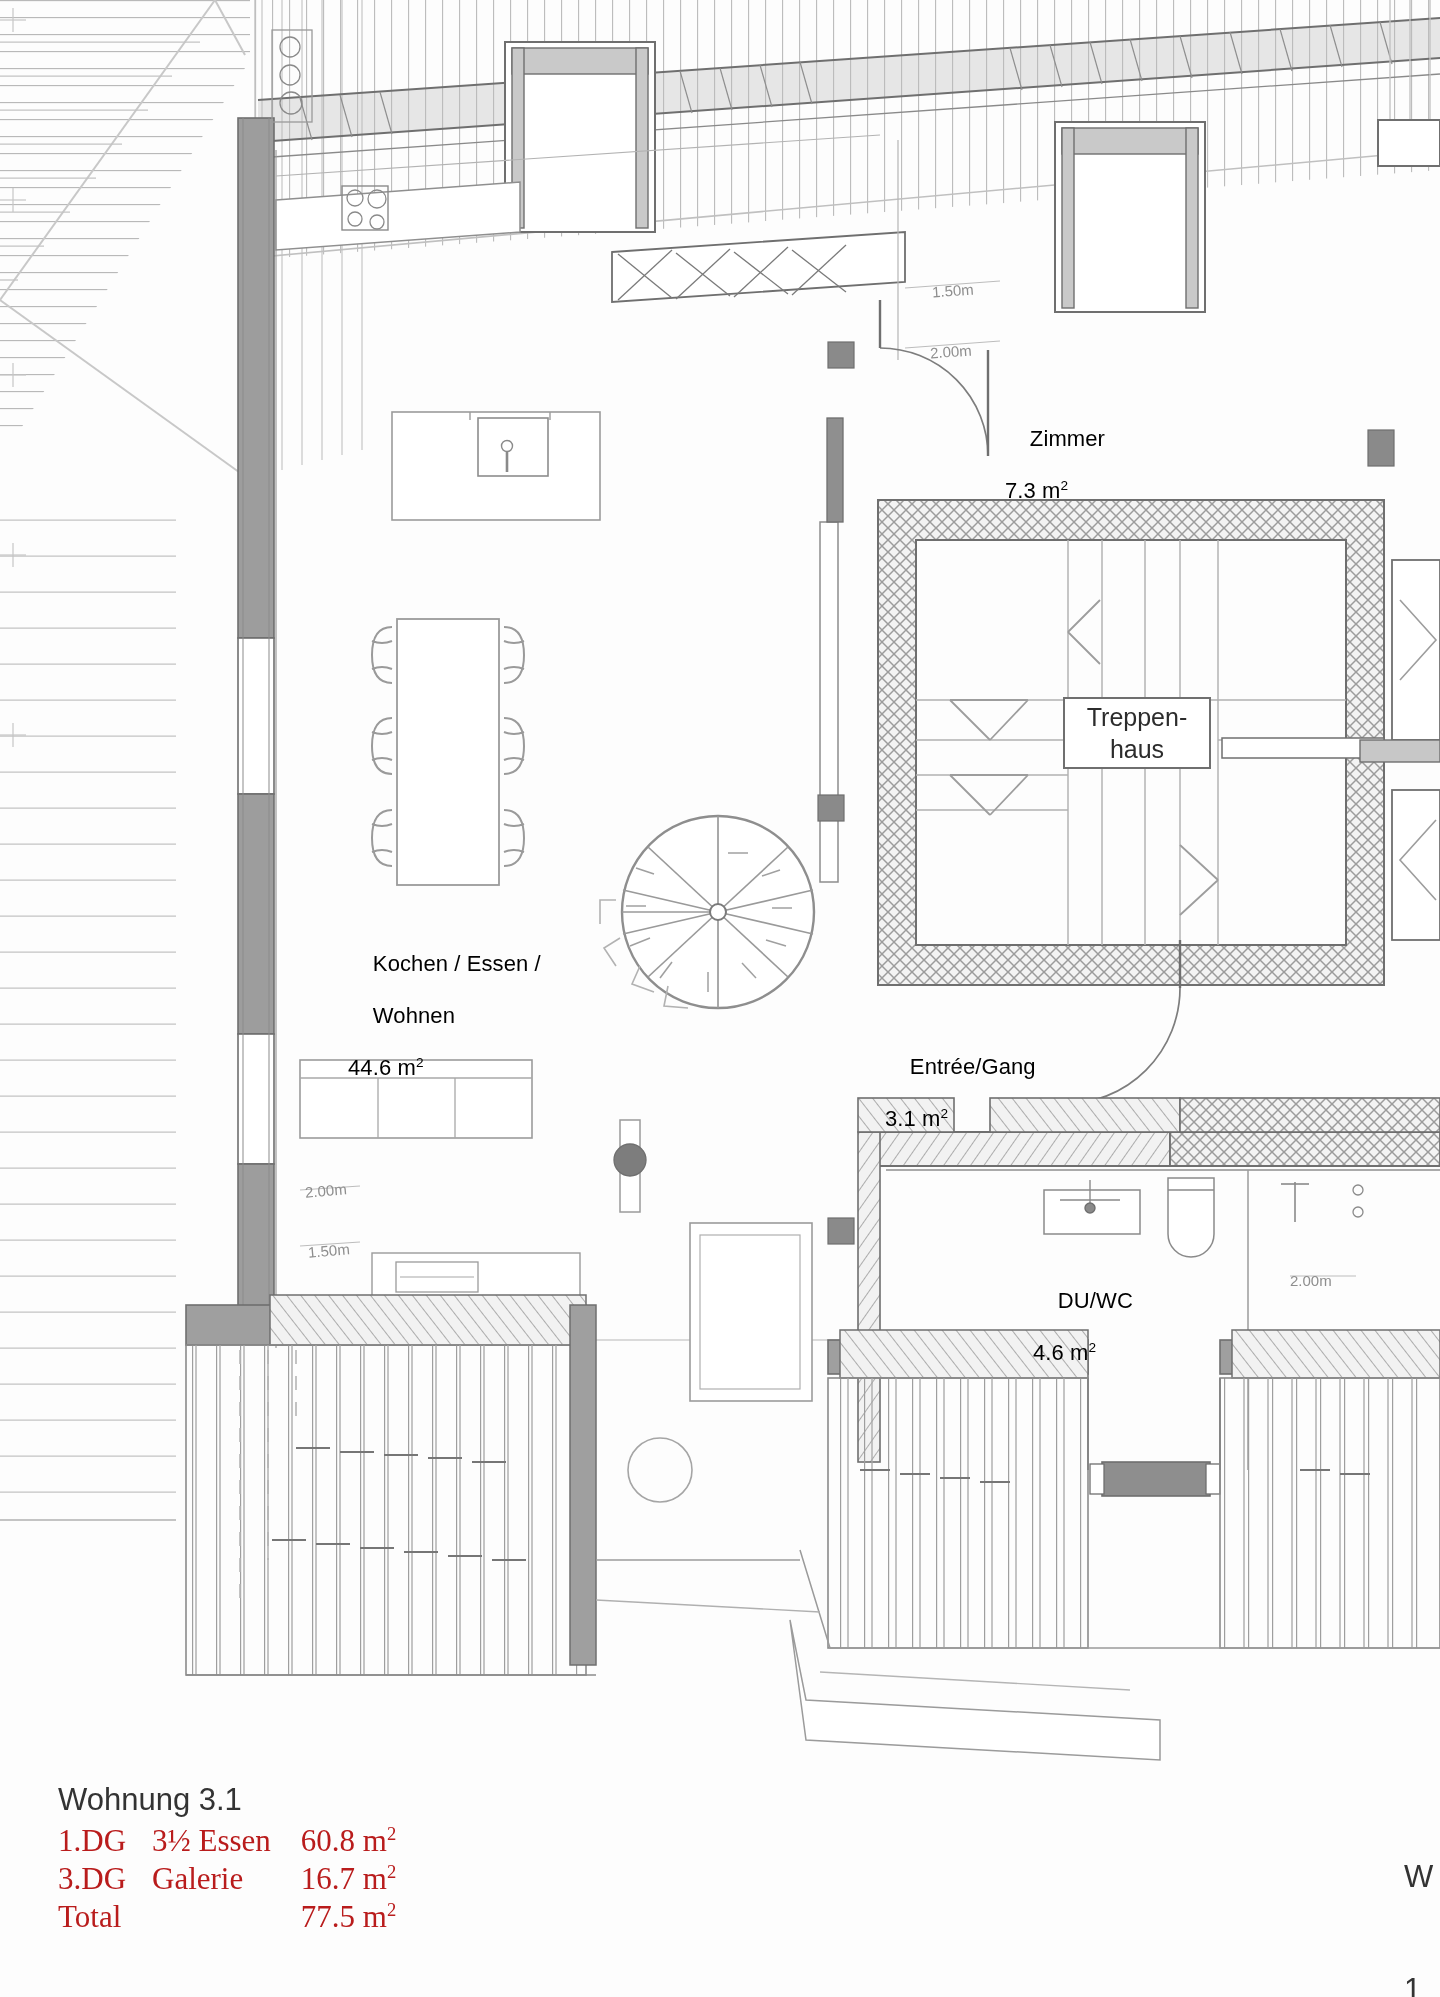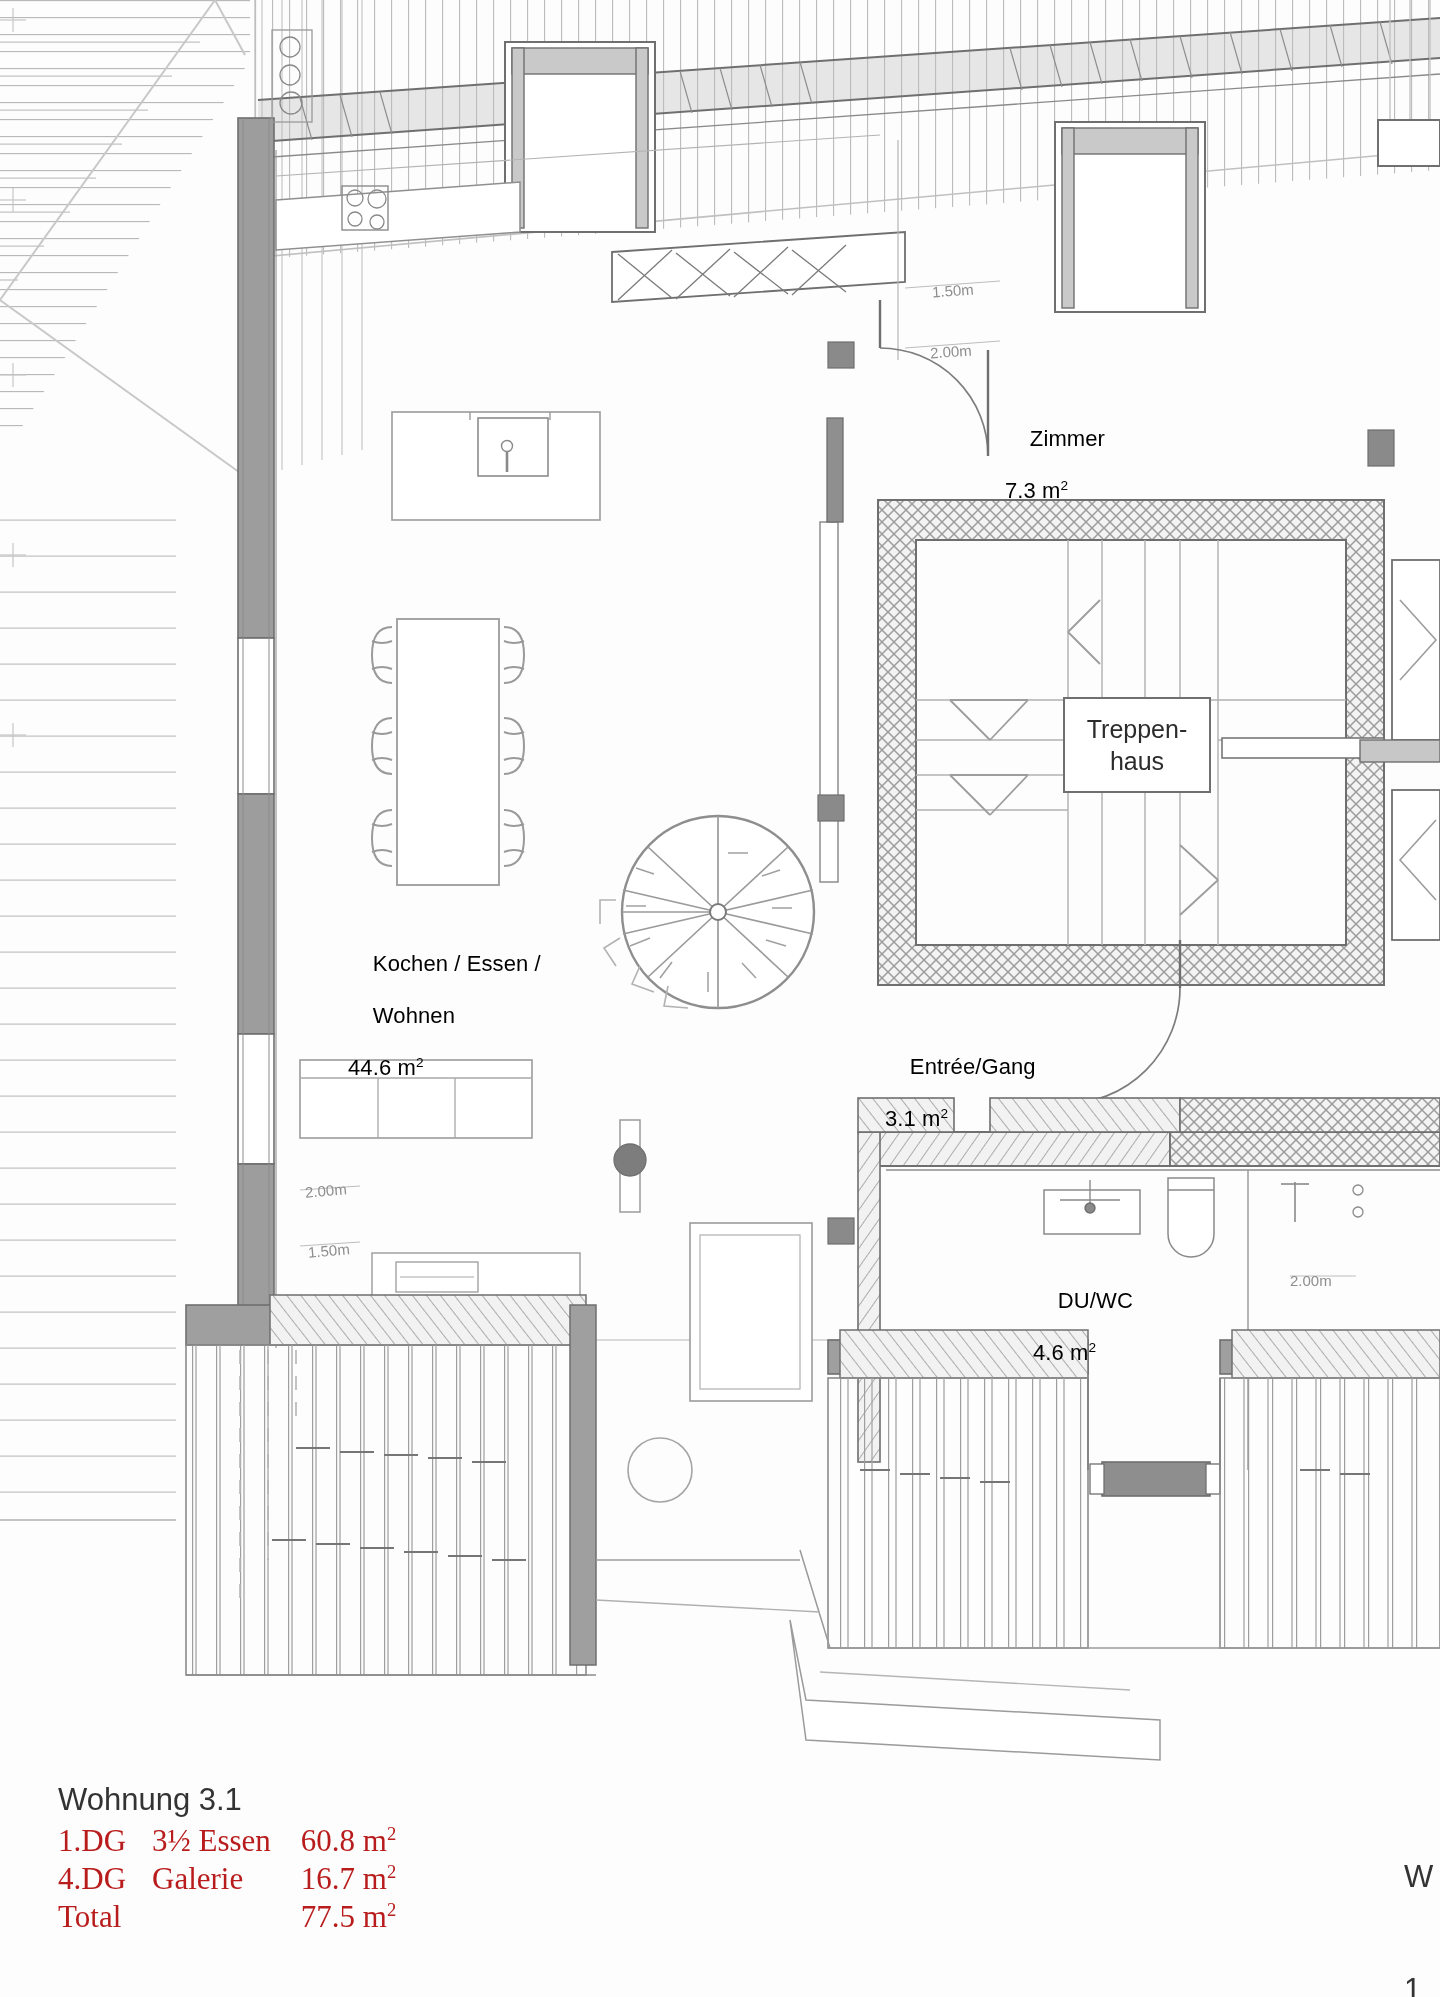--- a/index.html
+++ b/index.html
@@ -625,21 +625,21 @@
   <div class="lbl lbl-room" style="left:885px; top:1028px;">
     <span>Entrée/Gang</span>
     <span class="area"><span>3.1</span> <span>m</span><sup>2</sup></span>
   </div>
 
   <div class="lbl lbl-room" style="left:1033px; top:1262px;">
     <span>DU/WC</span>
     <span class="area"><span>4.6</span> <span>m</span><sup>2</sup></span>
   </div>
 
-  <div style="position:absolute; left:1063px; top:697px; width:148px; height:96px;
+  <div style="position:absolute; left:1063px; top:697px; width:148px; height:72px;
               background:#ffffff; border:2px solid #6f6f6f; box-sizing:border-box;
               display:flex; align-items:center; justify-content:center;">
     <div class="lbl-stair">
       <span>Treppen-</span><br>
       <span>haus</span>
     </div>
   </div>
 
   <div class="dim" style="left:932px; top:282px; transform:rotate(-4deg);">1.50m</div>
   <div class="dim" style="left:930px; top:343px; transform:rotate(-4deg);">2.00m</div>
@@ -650,21 +650,21 @@
   <div id="legend">
     <div class="title">Wohnung 3.1</div>
     <table>
       <tbody>
         <tr>
           <td class="c-floor">1.DG</td>
           <td class="c-desc">3½ Essen</td>
           <td class="c-area"><span>60.8</span> <span>m</span><sup>2</sup></td>
         </tr>
         <tr>
-          <td class="c-floor">4.DG</td>
+          <td class="c-floor">3.DG</td>
           <td class="c-desc">Galerie</td>
           <td class="c-area"><span>16.7</span> <span>m</span><sup>2</sup></td>
         </tr>
         <tr>
           <td class="c-floor">Total</td>
           <td class="c-desc"></td>
           <td class="c-area"><span>77.5</span> <span>m</span><sup>2</sup></td>
         </tr>
       </tbody>
     </table>

